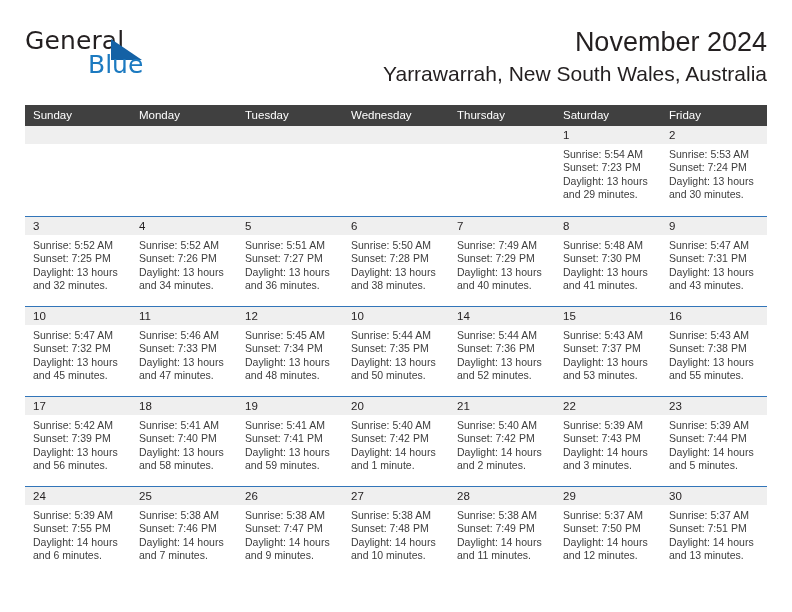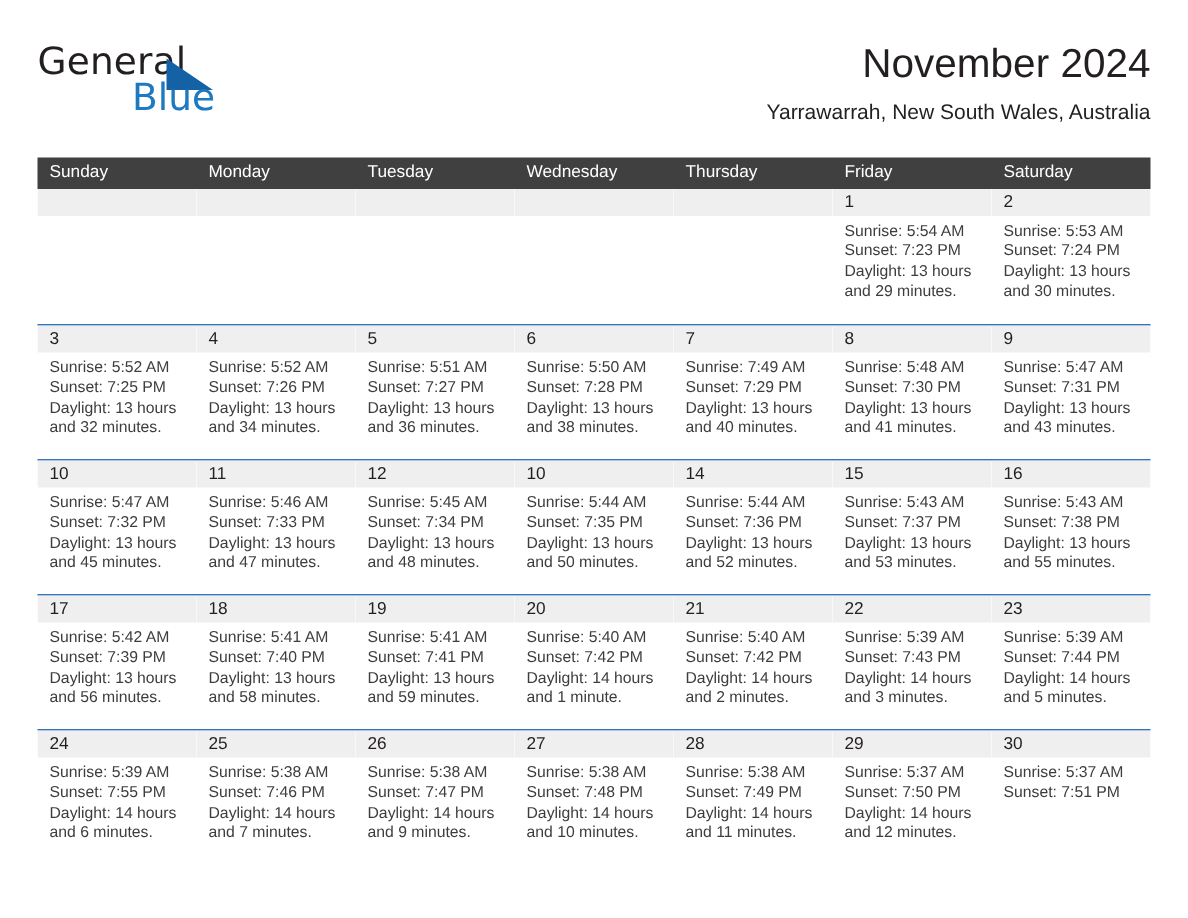--- a/index.html
+++ b/index.html
@@ -73,21 +73,21 @@
   }
   .cal-title {
     font-size: 27px;
     font-weight: 400;
     color: #231f20;
     line-height: 32px;
     white-space: nowrap;
   }
   .cal-location {
     margin-top: 7px;
-    font-size: 14px;
+    font-size: 21px;
     font-weight: 400;
     color: #231f20;
     line-height: 18px;
     white-space: nowrap;
   }
 
   
   .calendar {
     position: absolute;
     left: 25px;
@@ -163,22 +163,22 @@
   </div>
 
   <div class="calendar">
 
     <div class="weekdays">
       <div class="weekday">Sunday</div>
       <div class="weekday">Monday</div>
       <div class="weekday">Tuesday</div>
       <div class="weekday">Wednesday</div>
       <div class="weekday">Thursday</div>
+      <div class="weekday">Saturday</div>
       <div class="weekday">Friday</div>
-      <div class="weekday">Saturday</div>
     </div>
 
     <div class="week first">
       <div class="day empty">
         <div class="day-num"></div>
 
       </div>
       <div class="day empty">
         <div class="day-num"></div>
 
@@ -437,18 +437,19 @@
           <div>Sunrise: 5:37 AM</div>
           <div>Sunset: 7:50 PM</div>
           <div>Daylight: 14 hours and 12 minutes.</div>
         </div>
       </div>
       <div class="day">
         <div class="day-num">30</div>
         <div class="day-info">
           <div>Sunrise: 5:37 AM</div>
           <div>Sunset: 7:51 PM</div>
+          <div>Daylight: 14 hours and 13 minutes.</div>
         </div>
       </div>
     </div>
 
   </div>
 </div>
 
 </body></html>

